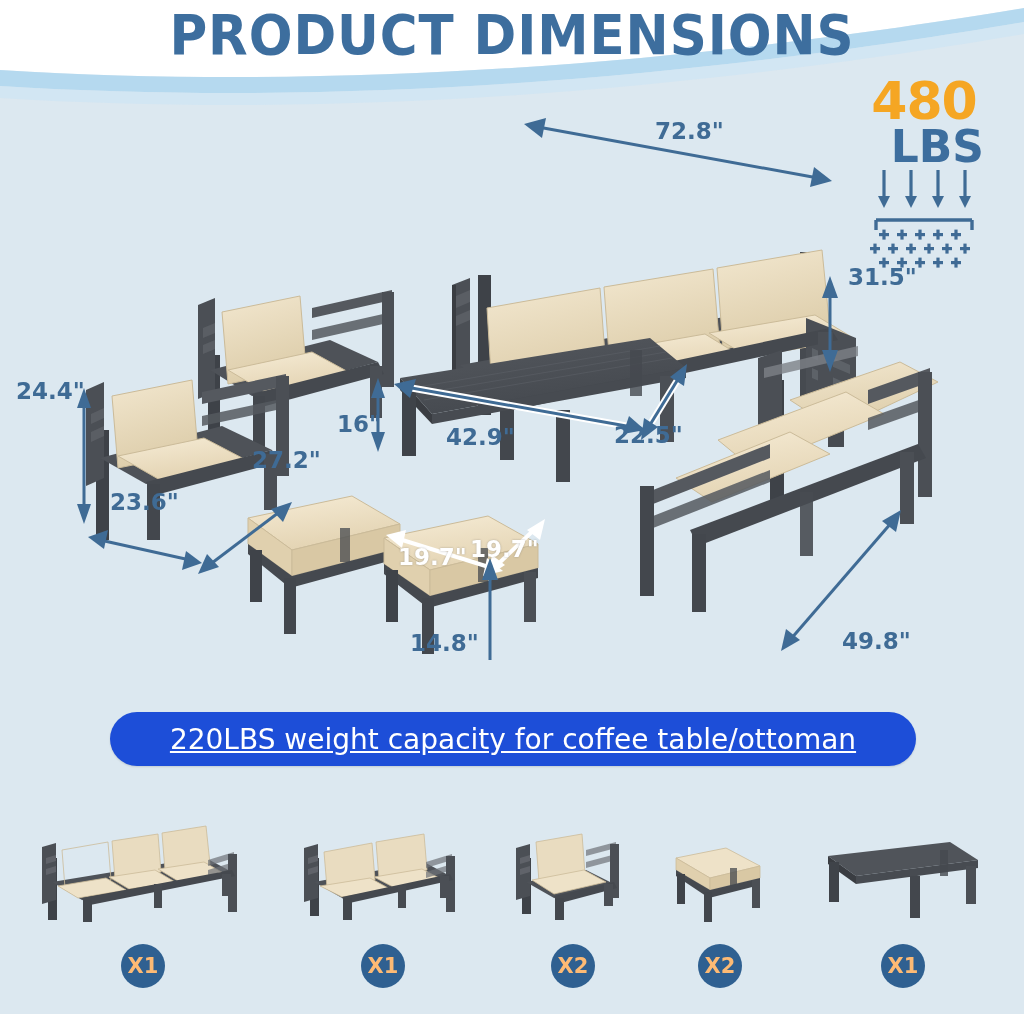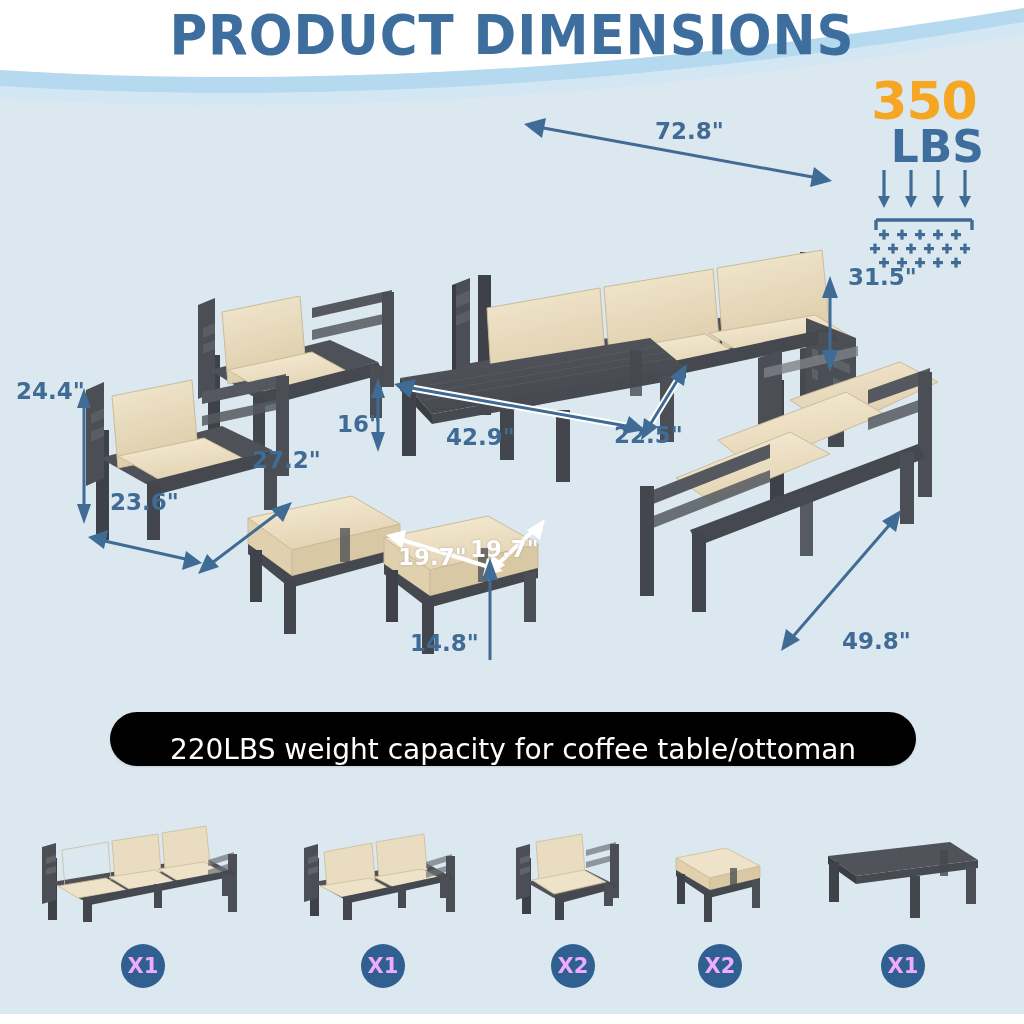--- a/index.html
+++ b/index.html
@@ -46,34 +46,35 @@
     font-family:"DejaVu Sans", sans-serif;letter-spacing:-1px;
   }
   .badge350 .lbs{
     font-size:44px;font-weight:bold;color:#3d6e9e;line-height:.95;
     font-family:"DejaVu Sans", sans-serif;letter-spacing:0px;text-align:right;
   }
 
   
   .banner{
     position:absolute;left:110px;top:712px;width:806px;height:54px;
-    background:#000000;border-radius:27px;
-    display:flex;align-items:flex-end;justify-content:center;
+    background:#1d4ed8;border-radius:27px;
+    display:flex;align-items:center;justify-content:center;
     color:#ffffff;font-size:28px;
     font-family:"DejaVu Sans", sans-serif;
     box-shadow:0 1px 2px rgba(0,0,0,.12);
+    text-decoration:underline;
   }
 
   
   .strip{position:absolute;left:0;top:800px;width:1024px;height:215px;}
   .strip-item{position:absolute;text-align:center;}
   .strip-thumb{display:flex;align-items:flex-end;justify-content:center;height:120px;}
   .qty{
     width:44px;height:44px;border-radius:50%;background:#2f6091;
-    color:#f0abfc;font-size:21px;font-weight:bold;
+    color:#fdba74;font-size:21px;font-weight:bold;
     display:flex;align-items:center;justify-content:center;
     margin:14px auto 0;font-family:"DejaVu Sans", sans-serif;
   }
 </style>
 </head>
 <body>
 
 <div id="stage">
 
   <div class="header-white">
@@ -81,21 +82,21 @@
       <rect x="0" y="0" width="1024" height="150" fill="#dce8f0"></rect>
       <path d="M0,0 L1024,0 L1024,8 C800,45 420,96 0,70 Z" fill="#ffffff"></path>
       <path d="M0,70 C420,96 800,45 1024,8 L1024,22 C800,60 420,112 0,86 Z" fill="#a8d4ef" opacity="0.75"></path>
       <path d="M0,86 C420,112 800,60 1024,22 L1024,34 C800,72 420,124 0,98 Z" fill="#cbe4f5" opacity="0.6"></path>
     </svg>
   </div>
 
   <div class="title">PRODUCT DIMENSIONS</div>
 
   <div class="badge350">
-    <div class="num">350</div>
+    <div class="num">480</div>
     <div class="lbs">LBS</div>
     <svg width="120" height="105" viewBox="0 0 120 105">
       <g stroke="#3f6b95" stroke-width="3.2" fill="none">
         <line x1="20" y1="2" x2="20" y2="32"></line>
           <polygon points="20,40 14,28 26,28" fill="#3f6b95" stroke="none"></polygon>
         <line x1="47" y1="2" x2="47" y2="32"></line>
           <polygon points="47,40 41,28 53,28" fill="#3f6b95" stroke="none"></polygon>
         <line x1="74" y1="2" x2="74" y2="32"></line>
           <polygon points="74,40 68,28 80,28" fill="#3f6b95" stroke="none"></polygon>
         <line x1="101" y1="2" x2="101" y2="32"></line>

